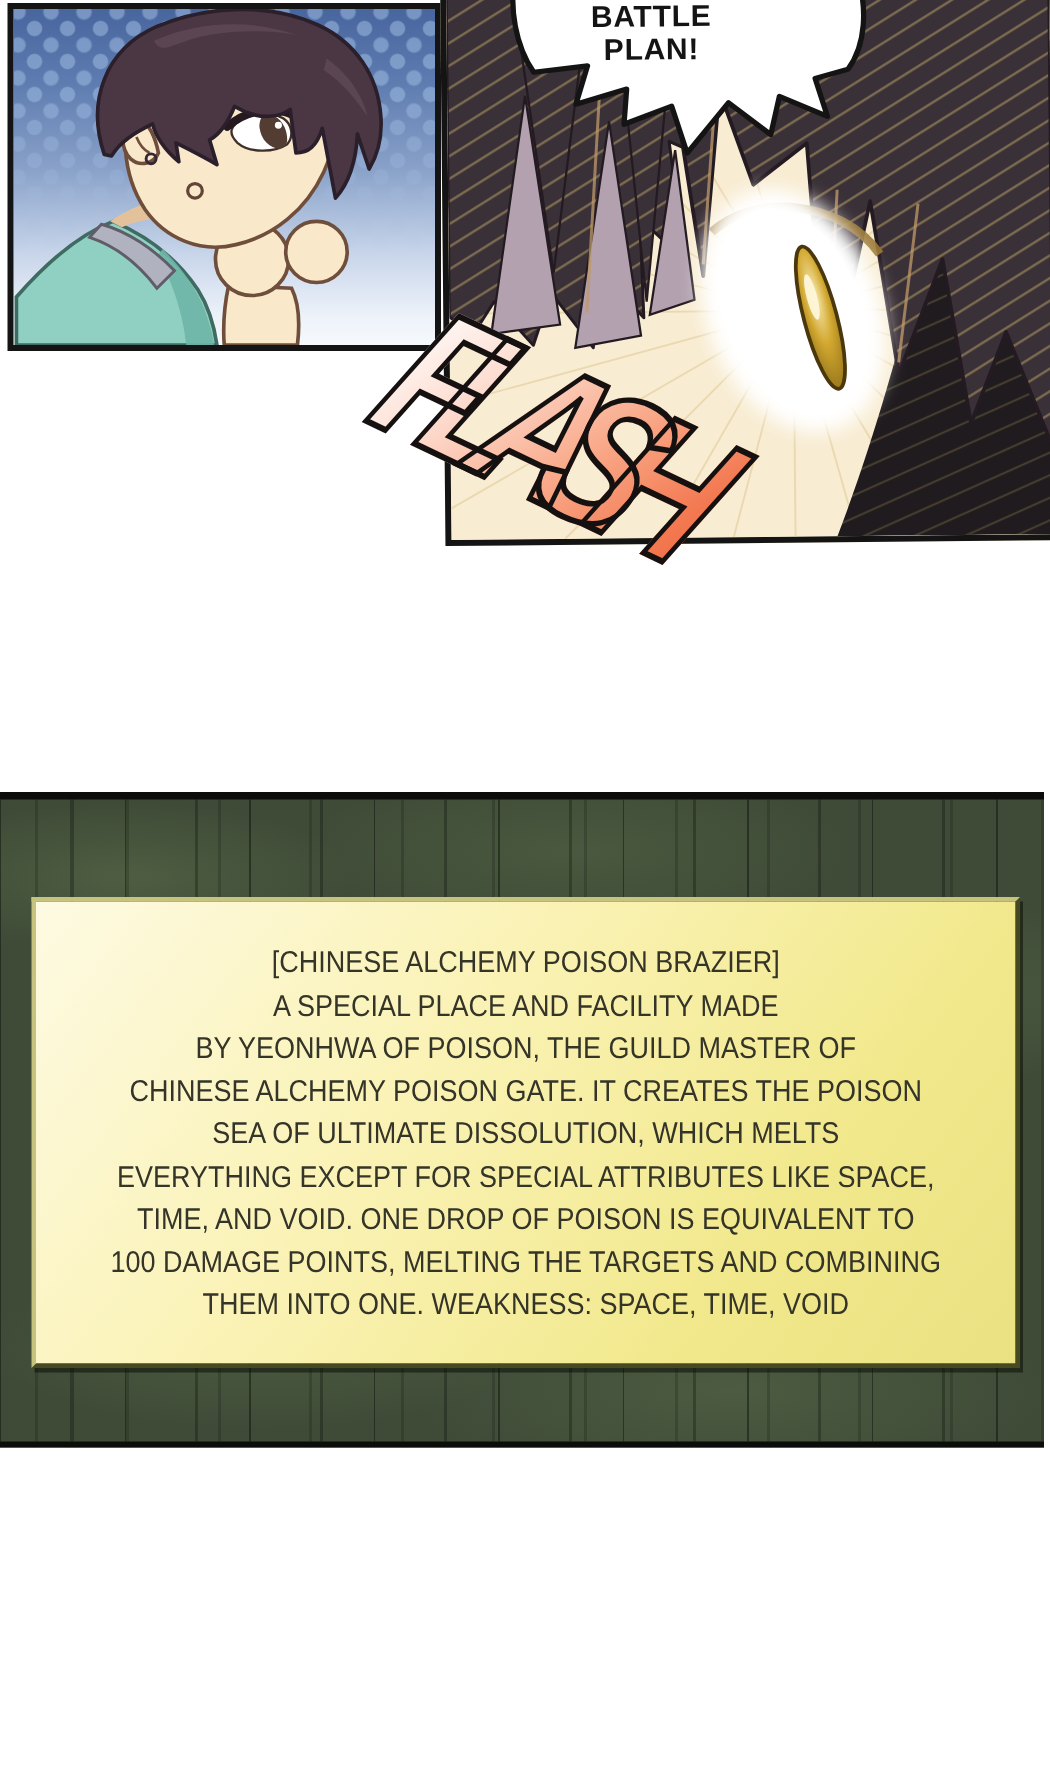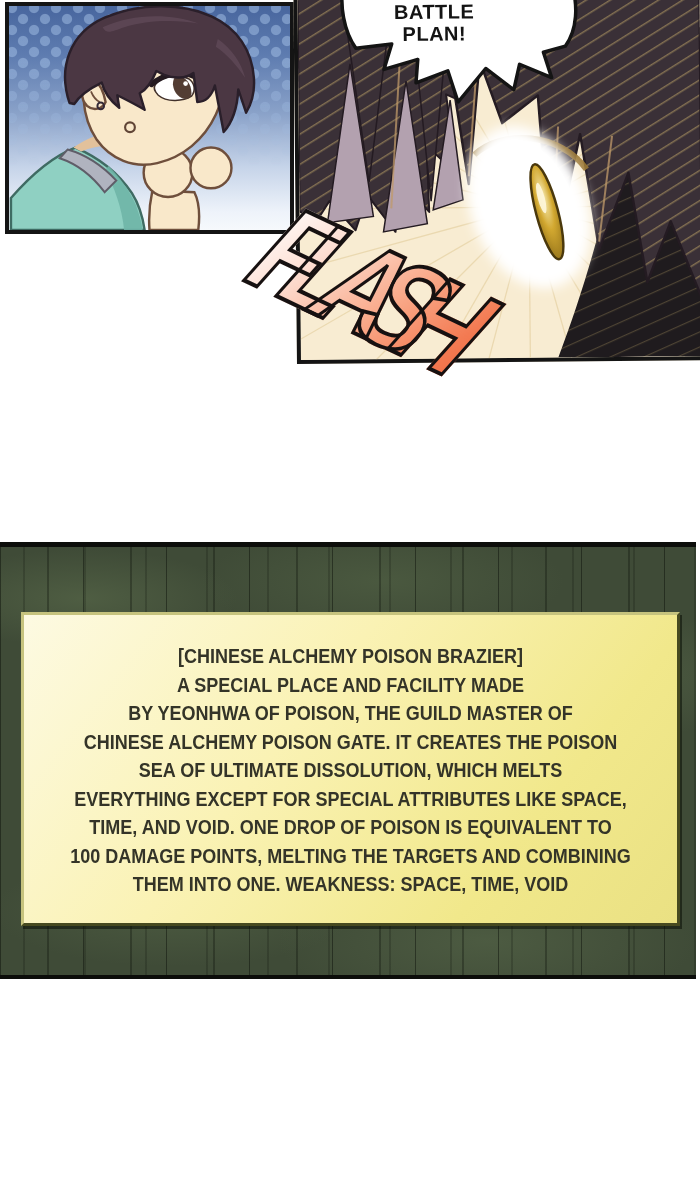--- a/index.html
+++ b/index.html
@@ -31,32 +31,32 @@
   .bubble-text span{display:block;}
   .flash{position:absolute;left:-12px;top:206px;z-index:4;white-space:nowrap;
     font-weight:bold;font-style:italic;font-size:130px;line-height:1;letter-spacing:-.26em;
     transform:rotate(26deg) skewX(-8deg) scaleX(.78);transform-origin:30px 20px;
     color:#f3744d;-webkit-text-fill-color:transparent;
     background:linear-gradient(120deg,#ffffff 0%,#fdded2 25%,#f9a888 55%,#f37a52 80%,#ef6239 100%);
     -webkit-background-clip:text;background-clip:text;
     -webkit-text-stroke:4px #161111;padding-right:60px;}
 
   
-  .panel-green{position:absolute;left:0;top:542px;width:696px;height:437px;box-sizing:border-box;
+  .panel-green{position:absolute;left:0;top:528px;width:696px;height:437px;box-sizing:border-box;
     border-top:5px solid #0c0d0a;border-bottom:4px solid #0c0d0a;
     background-color:#3f4b37;
     background-image:
       repeating-linear-gradient(90deg,rgba(8,12,6,.45) 0 1px,transparent 1px 47px,rgba(8,12,6,.3) 47px 49px,transparent 49px 83px),
       repeating-linear-gradient(90deg,transparent 0 23px,rgba(10,14,8,.2) 23px 25px,transparent 25px 61px),
       radial-gradient(220px 70px at 12% 12%,rgba(108,128,88,.35),transparent 70%),
       radial-gradient(260px 80px at 55% 8%,rgba(100,120,82,.3),transparent 70%),
       radial-gradient(300px 90px at 85% 30%,rgba(112,132,92,.28),transparent 70%),
       radial-gradient(260px 80px at 25% 85%,rgba(104,124,86,.3),transparent 70%),
       radial-gradient(300px 100px at 70% 92%,rgba(108,128,90,.3),transparent 70%),
-      radial-gradient(400px 140px at 50% 50%,rgba(20,26,16,.22),transparent 75%); font-weight: bold;}
+      radial-gradient(400px 140px at 50% 50%,rgba(20,26,16,.22),transparent 75%);}
   .info-box{position:absolute;left:21px;top:65px;width:659px;height:314px;box-sizing:border-box;
     border:3px solid;border-color:#c6c37e #474a20 #474a20 #c6c37e;
     background:linear-gradient(128deg,#fdfae2 0%,#faf2b4 40%,#f1e88b 75%,#eae183 100%);
     box-shadow:2px 3px 0 rgba(10,14,6,.55);}
   .info-text{position:absolute;left:0;right:0;top:27px;text-align:center;
     font-size:20px;line-height:28.5px;color:#343428;transform:scaleX(.9);}
   .info-text span{display:block;}
 </style>
 </head>
 <body>

